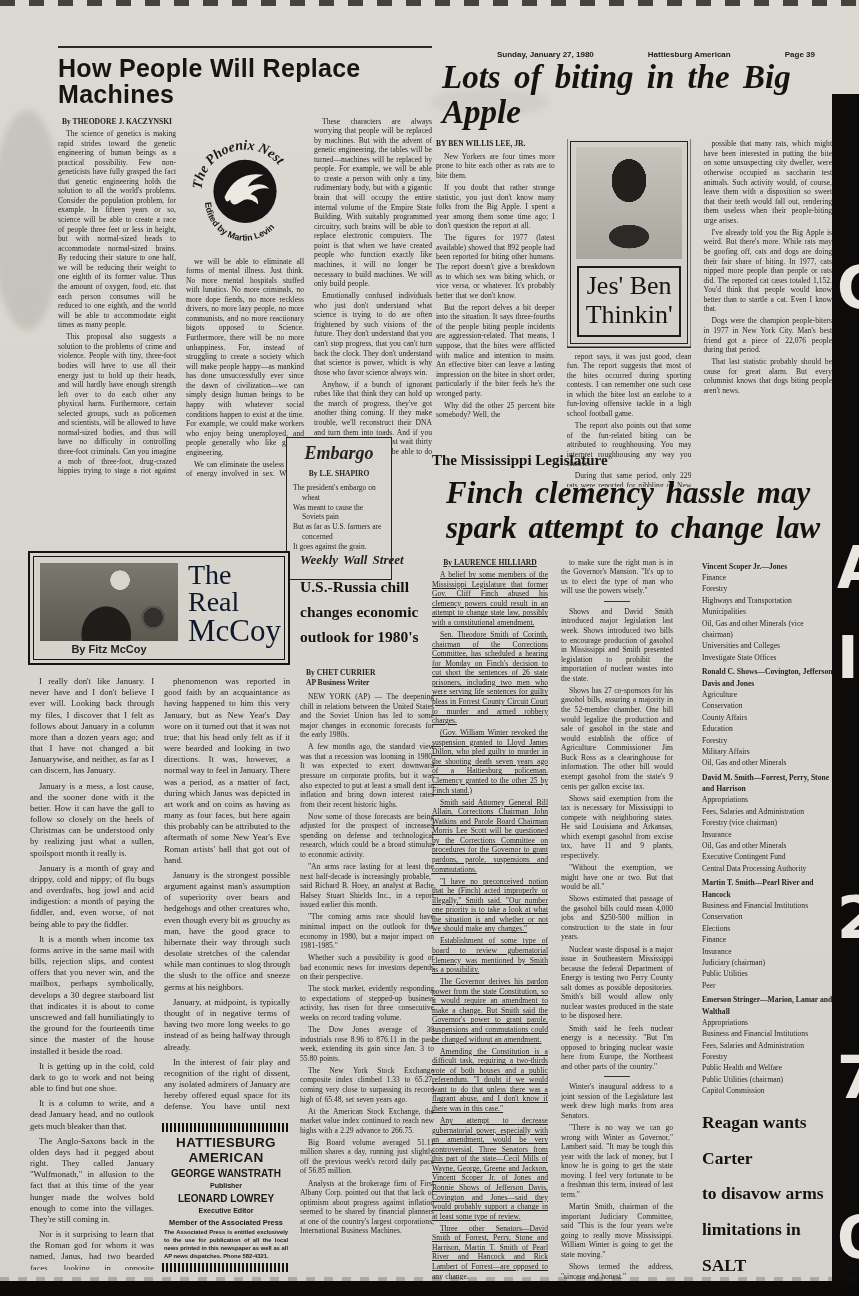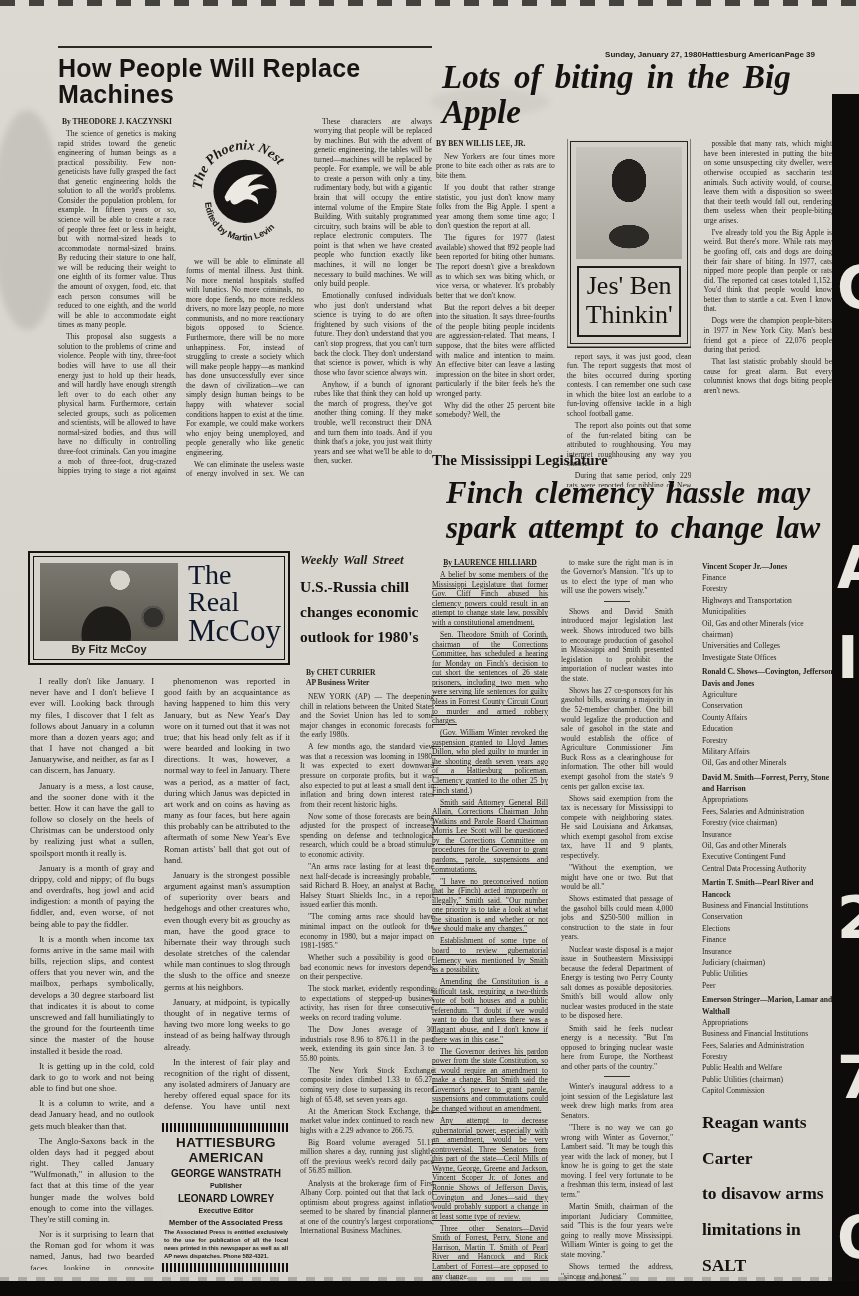--- a/index.html
+++ b/index.html
@@ -8,21 +8,21 @@
         font-family:"Liberation Serif",serif;color:#26241f;}
   .smudge{position:absolute;border-radius:50%;filter:blur(3px);opacity:.25;background:#8d8a83;}
   .torn-top{position:absolute;left:0;top:0;width:859px;height:6px;
         background:repeating-linear-gradient(90deg,#1d1c1a 0 15px,rgba(0,0,0,0) 15px 29px);opacity:.8;}
   .bottom-band{position:absolute;left:0;top:1281px;width:859px;height:15px;background:#0b0a09;}
   .bottom-band:before{content:"";position:absolute;left:0;top:-4px;width:100%;height:4px;
         background:repeating-linear-gradient(90deg,#14131137 0 9px,transparent 9px 18px);}
   .right-band{position:absolute;left:832px;top:94px;width:27px;height:1202px;background:#0d0c0b;overflow:hidden;}
   .right-band span{position:absolute;left:5px;color:#e9e6df;font:bold 58px "DejaVu Sans",sans-serif;}
 
-  .pg-header{position:absolute;left:497px;top:50px;width:318px;display:flex;justify-content:flex-end;
+  .pg-header{position:absolute;left:497px;top:50px;width:318px;display:flex;justify-content:space-between;
         font:bold 8px "Liberation Sans",sans-serif;color:#22211e;}
 
   
   .byline{font-weight:bold;text-align:center;font-size:7.6px;line-height:1.25;margin-bottom:3px;}
   .art p{margin:0 0 2.5px;font-size:7.6px;line-height:1.26;text-align:justify;text-indent:8px;
         word-spacing:.4px;}
   .col{overflow:hidden;}
   .divider{width:26px;border-top:1px solid #33312d;margin:5px auto;}
   .bold-item{font-weight:bold;margin-top:3px;}
 
@@ -144,20 +144,30 @@
       <div class="col">
         <div>
             <p>These characters are always worrying that people will be replaced by machines. But with the advent of genetic engineering, the tables will be turned—machines will be replaced by people. For example, we will be able to create a person with only a tiny, rudimentary body, but with a gigantic brain that will occupy the entire internal volume of the Empire State Building. With suitably programmed circuitry, such brains will be able to replace electronic computers. The point is that when we have created people who function exactly like machines, it will no longer be necessary to build machines. We will only build people.</p>
             <p>Emotionally confused individuals who just don't understand what science is trying to do are often frightened by such visions of the future. They don't understand that you can't stop progress, that you can't turn back the clock. They don't understand that science is power, which is why those who favor science always win.</p>
             <p>Anyhow, if a bunch of ignorant rubes like that think they can hold up the march of progress, they've got another thing coming. If they make trouble, we'll reconstruct their DNA and turn them into toads. And if you think that's a joke, you just wait thirty years and see what we'll be able to do then, sucker.</p>
           </div>
       </div>
     </div>
   </section>
 
+  <div class="embargo">
+    <div class="ttl">Embargo</div>
+    <div class="by">By L.E. SHAPIRO</div>
+    <div>
+        <div class="ln">The president's embargo on wheat</div>
+        <div class="ln">Was meant to cause the Soviets pain</div>
+        <div class="ln">But as far as U.S. farmers are concerned</div>
+        <div class="ln">It goes against the grain.</div>
+      </div>
+  </div>
 
   <section class="biting art">
     <h1>Lots of biting in the Big Apple</h1>
     <div class="cols">
       <div class="col b1">
         <div class="byline" style="text-align:left">BY BEN WILLIS LEE, JR.</div>
         <div>
             <p>New Yorkers are four times more prone to bite each other as rats are to bite them.</p>
             <p>If you doubt that rather strange statistic, you just don't know many folks from the Big Apple. I spent a year among them some time ago; I don't question the report at all.</p>
             <p>The figures for 1977 (latest available) showed that 892 people had been reported for biting other humans. The report doesn't give a breakdown as to which sex was biting which, or vice versa, or whatever. It's probably better that we don't know.</p>
@@ -197,22 +207,22 @@
     <div class="fcols">
       <div class="col f1">
         <div class="byline">By LAURENCE HILLIARD</div>
         <div>
             <p>A belief by some members of the Mississippi Legislature that former Gov. Cliff Finch abused his clemency powers could result in an attempt to change state law, possibly with a constitutional amendment.</p>
             <p>Sen. Theodore Smith of Corinth, chairman of the Corrections Committee, has scheduled a hearing for Monday on Finch's decision to cut short the sentences of 26 state prisoners, including two men who were serving life sentences for guilty pleas in Forrest County Circuit Court to murder and armed robbery charges.</p>
             <p>(Gov. William Winter revoked the suspension granted to Lloyd James Dillon, who pled guilty to murder in the shooting death seven years ago of a Hattiesburg policeman. Clemency granted to the other 25 by Finch stand.)</p>
             <p>Smith said Attorney General Bill Allain, Corrections Chairman John Watkins and Parole Board Chairman Morris Lee Scott will be questioned by the Corrections Committee on procedures for the Governor to grant pardons, parole, suspensions and commutations.</p>
             <p>"I have no preconceived notion that he (Finch) acted improperly or illegally," Smith said. "Our number one priority is to take a look at what the situation is and whether or not we should make any changes."</p>
             <p>Establishment of some type of board to review gubernatorial clemency was mentioned by Smith as a possibility.</p>
+            <p>The Governor derives his pardon power from the state Constitution, so it would require an amendment to make a change. But Smith said the Governor's power to grant parole, suspensions and commutations could be changed without an amendment.</p>
             <p>Amending the Constitution is a difficult task, requiring a two-thirds vote of both houses and a public referendum. "I doubt if we would want to do that unless there was a flagrant abuse, and I don't know if there was in this case."</p>
-            <p>The Governor derives his pardon power from the state Constitution, so it would require an amendment to make a change. But Smith said the Governor's power to grant parole, suspensions and commutations could be changed without an amendment.</p>
             <p>Any attempt to decrease gubernatorial power, especially with an amendment, would be very controversial. Three Senators from this part of the state—Cecil Mills of Wayne, George, Greene and Jackson, Vincent Scoper Jr. of Jones and Ronnie Shows of Jefferson Davis, Covington and Jones—said they would probably support a change in at least some type of review.</p>
             <p>Three other Senators—David Smith of Forrest, Perry, Stone and Harrison, Martin T. Smith of Pearl River and Hancock and Rick Lambert of Forrest—are opposed to any change.</p>
           </div>
       </div>
       <div class="col f2">
         <div>
             <p>to make sure the right man is in the Governor's Mansion. "It's up to us to elect the type of man who will use the powers wisely."</p>
           </div>
         <div class="divider"></div>
         <div>

